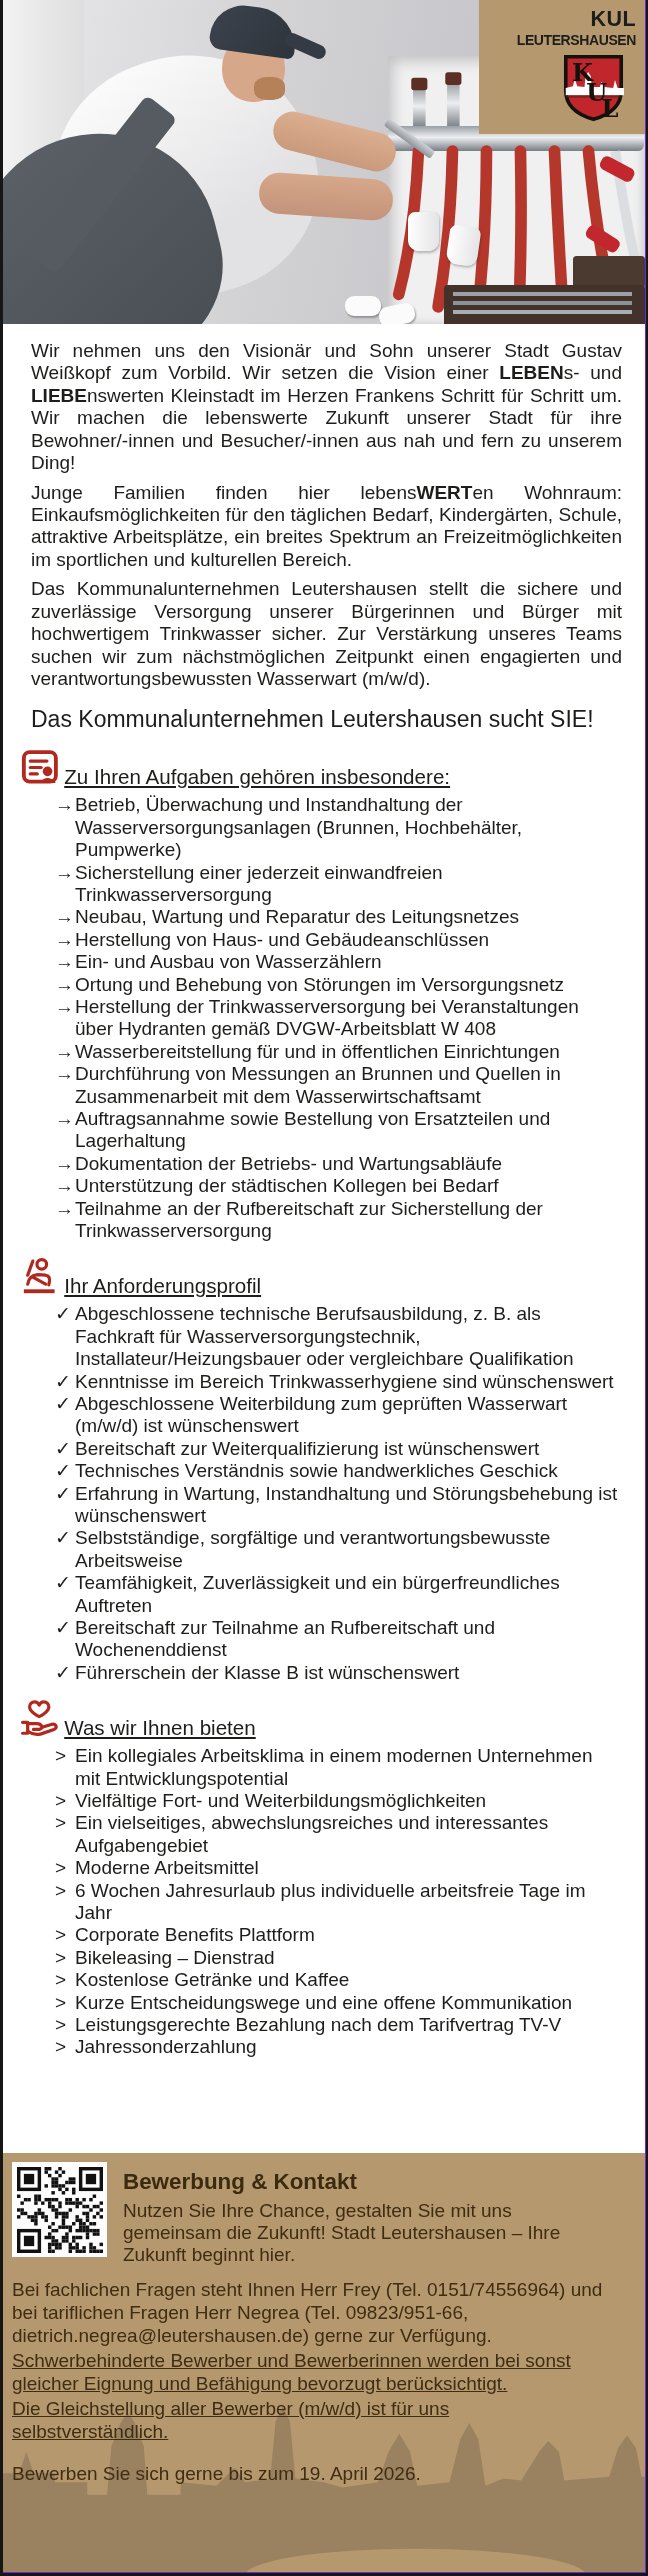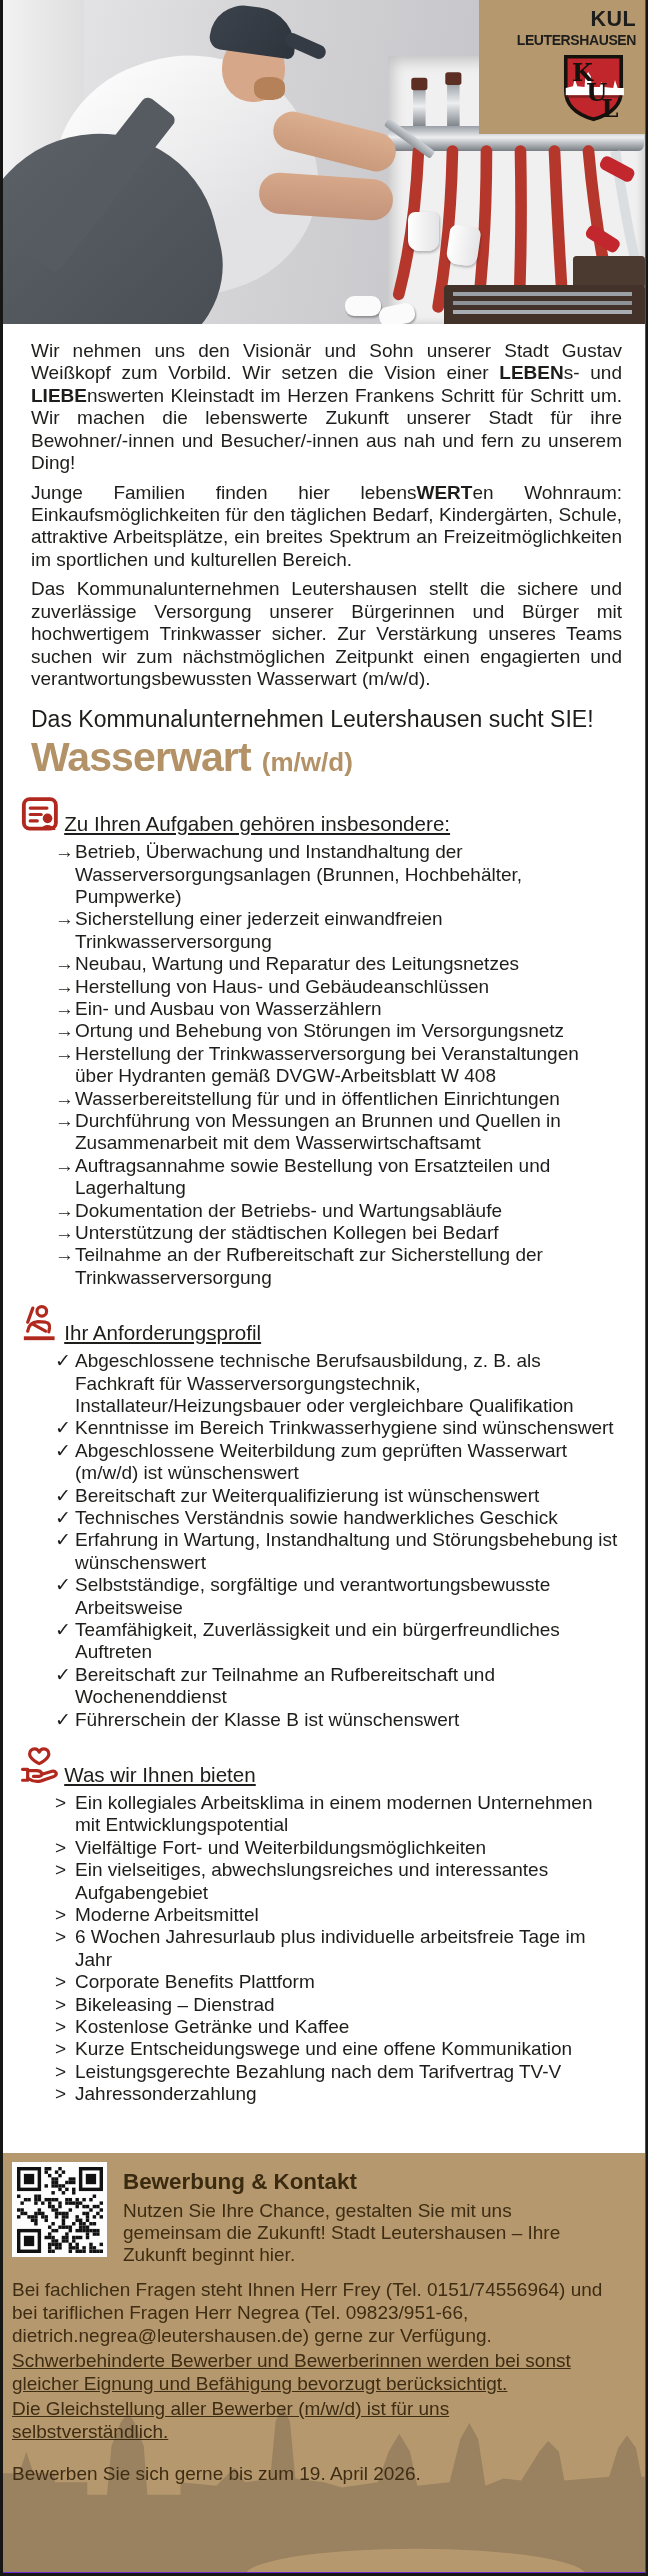--- a/index.html
+++ b/index.html
@@ -155,24 +155,20 @@
     </div>
   </div>
 
   <div class="content">
     <p class="just"><span>Wir nehmen uns den Visionär und Sohn unserer Stadt Gustav Weißkopf zum Vorbild. Wir setzen die Vision einer </span><b class="hl">LEBEN</b><span>s- und </span><b class="hl">LIEBE</b><span>nswerten Kleinstadt im Herzen Frankens Schritt für Schritt um. Wir machen die lebenswerte Zukunft unserer Stadt für ihre Bewohner/-innen und Besucher/-innen aus nah und fern zu unserem Ding!</span></p>
     <p class="just"><span>Junge Familien finden hier lebens</span><b class="hl">WERT</b><span>en Wohnraum: Einkaufsmöglichkeiten für den täglichen Bedarf, Kindergärten, Schule, attraktive Arbeitsplätze, ein breites Spektrum an Freizeitmöglichkeiten im sportlichen und kulturellen Bereich.</span></p>
     <p class="just">Das Kommunalunternehmen Leutershausen stellt die sichere und zuverlässige Versorgung unserer Bürgerinnen und Bürger mit hochwertigem Trinkwasser sicher. Zur Verstärkung unseres Teams suchen wir zum nächstmöglichen Zeitpunkt einen engagierten und verantwortungsbewussten Wasserwart (m/w/d).</p>
 
     <div class="lead">Das Kommunalunternehmen Leutershausen sucht SIE!</div>
 
-    <div class="job-title">
-      <span class="t1">Wasserwart</span>
-      <span class="t2">(m/w/d)</span>
-    </div>
 
     <div class="sec">
       <div class="sec-head">
         <svg class="ic" viewBox="0 0 64 64" xmlns="http://www.w3.org/2000/svg">
           <rect x="6" y="8" width="50" height="46" rx="9" fill="none" stroke="#b1281e" stroke-width="6"></rect>
           <g stroke="#b1281e" stroke-width="5" stroke-linecap="round">
             <line x1="16" y1="22" x2="42" y2="22"></line>
               <line x1="16" y1="32" x2="33" y2="32"></line>
               <line x1="16" y1="42" x2="27" y2="42"></line>
           </g>

